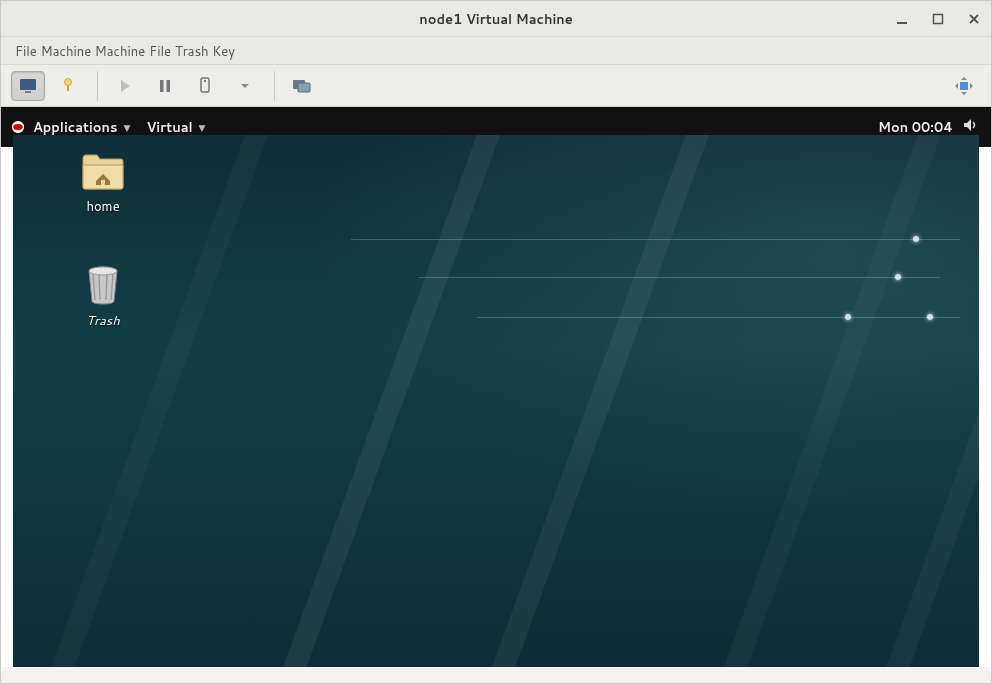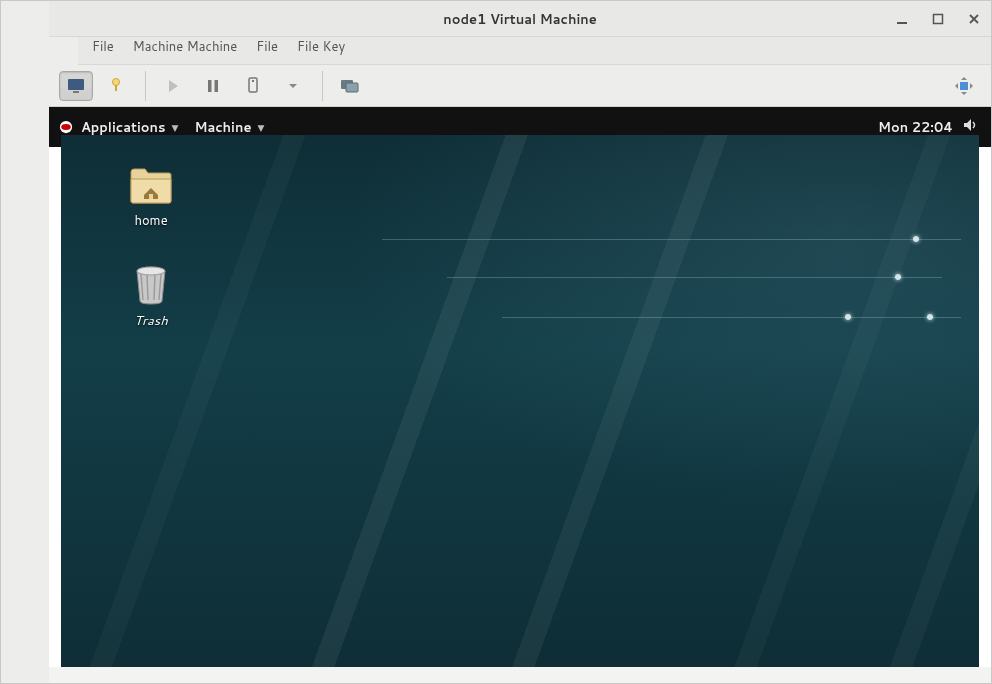--- a/index.html
+++ b/index.html
@@ -5,33 +5,33 @@
     * { margin: 0; padding: 0; box-sizing: border-box; }
     body {
       width: 992px;
       height: 684px;
       font-family: "Cantarell", "DejaVu Sans", sans-serif;
       font-size: 13px;
       background: #e8e8e6;
       overflow: hidden;
     }
     
-    .vm-window { width: 100%; height: 100%; display: flex; flex-direction: column; background: #ededeb; border: 1px solid #c8c8c6; padding-left: 48px; }
+    .vm-window { width: 100%; height: 100%; display: flex; flex-direction: column; background: #ededeb; border: 1px solid #c8c8c6; }
     .titlebar {
       height: 36px;
       background: #e8e8e6;
       display: flex;
       align-items: center;
       position: relative;
       border-bottom: 1px solid #d8d8d6;
     }
     .titlebar-title { flex: 1; text-align: center; color: #333; font-weight: bold; font-size: 13px; }
     .titlebar-controls { position: absolute; right: 6px; display: flex; gap: 14px; align-items: center; }
     .win-btn { width: 22px; height: 22px; display:flex; align-items:center; justify-content:center; color:#555; cursor:pointer; }
-    .menubar { height: 28px; display:flex; gap: 19px; padding: 0 14px; background:#e8e8e6; border-bottom:1px solid #d8d8d6;margin-left:29px; }
+    .menubar { height: 28px; display:flex; align-items:center; gap: 4px; padding: 0 14px; background:#e8e8e6; border-bottom:1px solid #d8d8d6; }
     .menubar-item { color:#555; font-size:13px; cursor:pointer; }
     .toolbar { height: 42px; display:flex; align-items:center; padding: 0 10px; background:#ededeb; border-bottom:1px solid #d0d0ce; }
     .tool-group { display:flex; align-items:center; gap:6px; padding-right:12px; margin-right:10px; border-right:1px solid #c8c8c6; }
     .tool-group.noborder { border-right:none; }
     .tool-btn { width:34px; height:30px; display:flex; align-items:center; justify-content:center; border-radius:4px; cursor:pointer; color:#666; }
     .tool-btn.active { background: linear-gradient(#d8d8d6,#cfcfcd); border:1px solid #a8a8a6; box-shadow: inset 0 1px 2px rgba(0,0,0,.15); }
     .tool-btn.disabled { opacity:.45; cursor:default; }
     .toolbar-spacer { flex:1; }
     
     .guest-area { flex:1; position:relative; background:#fff; padding: 0 0 16px 0; }
@@ -90,21 +90,21 @@
             <path d="M2 2 L10 10 M10 2 L2 10" stroke="#555" stroke-width="1.8"></path>
           </svg>
       </div>
     </div>
   </div>
 
   <div class="menubar">
     <span class="menubar-item">File</span>
     <span class="menubar-item">Machine Machine</span>
     <span class="menubar-item">File</span>
-    <span class="menubar-item">File Key</span>
+    <span class="menubar-item">Trash Key</span>
   </div>
 
   <div class="toolbar">
     <div class="tool-group">
       <div class="tool-btn active" title="Show graphical console">
         <svg width="20" height="18" viewBox="0 0 20 18">
             <rect x="2" y="2" width="16" height="11" rx="1" fill="#3d5a80"></rect>
             <rect x="7" y="14" width="6" height="2" fill="#777"></rect>
           </svg>
       </div>
@@ -163,43 +163,43 @@
     <div class="guest-panel">
       <svg class="redhat-dot" viewBox="0 0 16 16">
           <circle cx="8" cy="8" r="7" fill="#fff"></circle>
           <ellipse cx="8" cy="8" rx="5.5" ry="3.5" fill="#cc0000"></ellipse>
         </svg>
       <div class="panel-item">
         <span>Applications</span>
         <span class="caret">▼</span>
       </div>
       <div class="panel-item">
-        <span>Machine</span>
+        <span>Virtual</span>
         <span class="caret">▼</span>
       </div>
-      <div class="panel-clock">Mon 22:04</div>
+      <div class="panel-clock">Mon 00:04</div>
       <div class="panel-vol">
         <svg width="16" height="14" viewBox="0 0 16 14">
             <path d="M1 5 L4 5 L8 1 L8 13 L4 9 L1 9 Z" fill="#ddd"></path>
             <path d="M10 4 Q13 7 10 10" stroke="#ddd" fill="none" stroke-width="1.5"></path>
           </svg>
       </div>
     </div>
 
     <div class="desktop">
 
       <div class="hline" style="left:35%; right:2%; top:104px;"></div>
       <div class="hline" style="left:42%; right:4%; top:142px;"></div>
       <div class="hline" style="left:48%; right:2%; top:182px;"></div>
       <div class="dot" style="right:60px; top:101px;"></div>
       <div class="dot" style="right:78px; top:139px;"></div>
       <div class="dot" style="right:128px; top:179px;"></div>
       <div class="dot" style="right:46px; top:179px;"></div>
 
-      <div class="desktop-icon" style="left:50px; top:30px;">
+      <div class="desktop-icon" style="left:50px; top:16px;">
         <div class="ic">
           <svg width="46" height="40" viewBox="0 0 46 40">
             <path d="M3 12 L3 36 Q3 38 5 38 L41 38 Q43 38 43 36 L43 10 Q43 8 41 8 L20 8 L17 4 L6 4 Q3 4 3 7 Z" fill="#e8d39a" stroke="#b89a5a"></path>
             <path d="M3 14 L43 14 L43 36 Q43 38 41 38 L5 38 Q3 38 3 36 Z" fill="#f0dca8" stroke="#b89a5a"></path>
             <path d="M16 30 L23 23 L30 30 L30 34 L16 34 Z" fill="#9a7a3a"></path>
             <rect x="21" y="29" width="4" height="5" fill="#e8d39a"></rect>
           </svg>
         </div>
         <div>home</div>
       </div>

